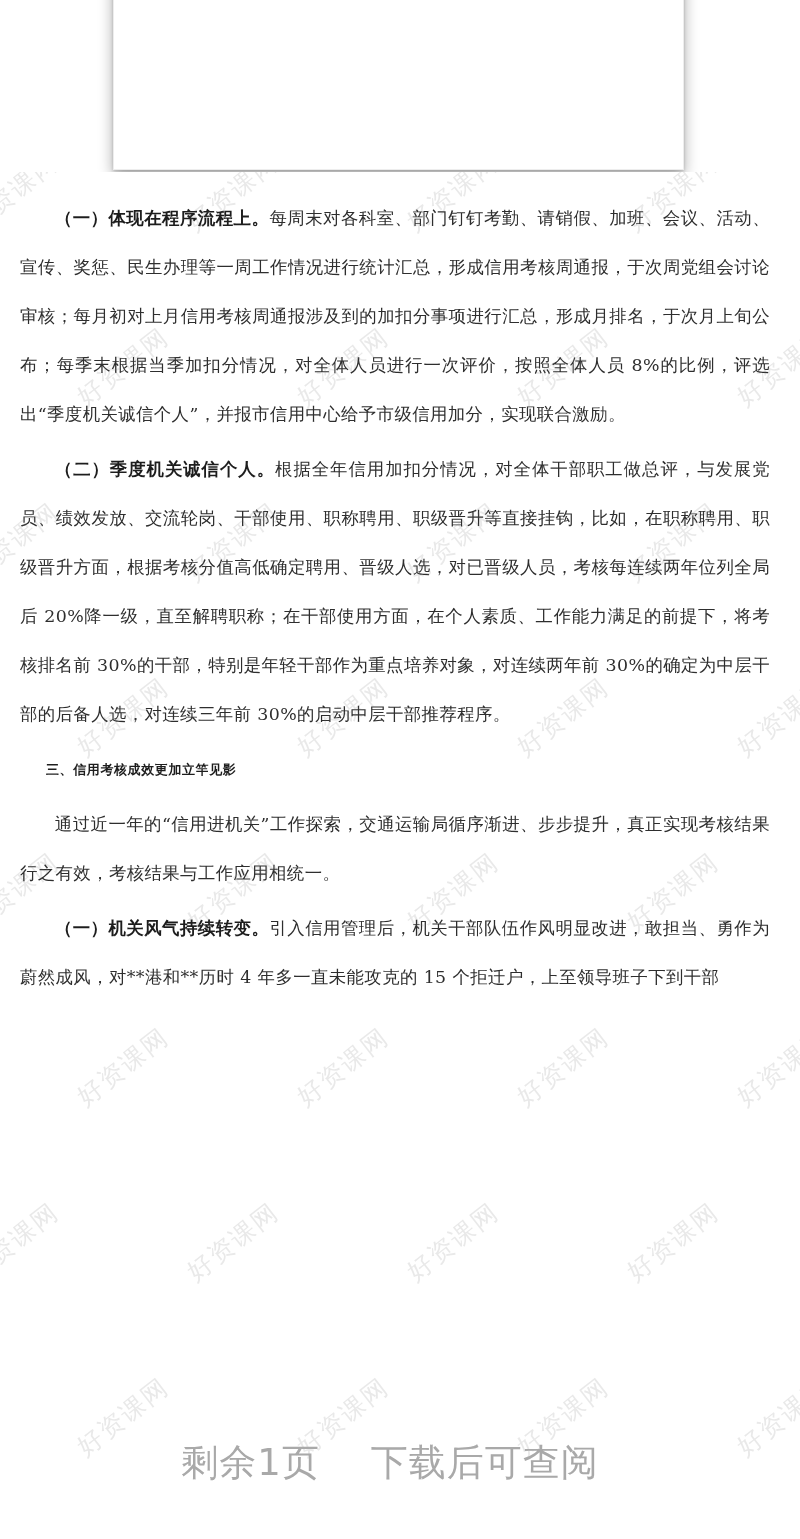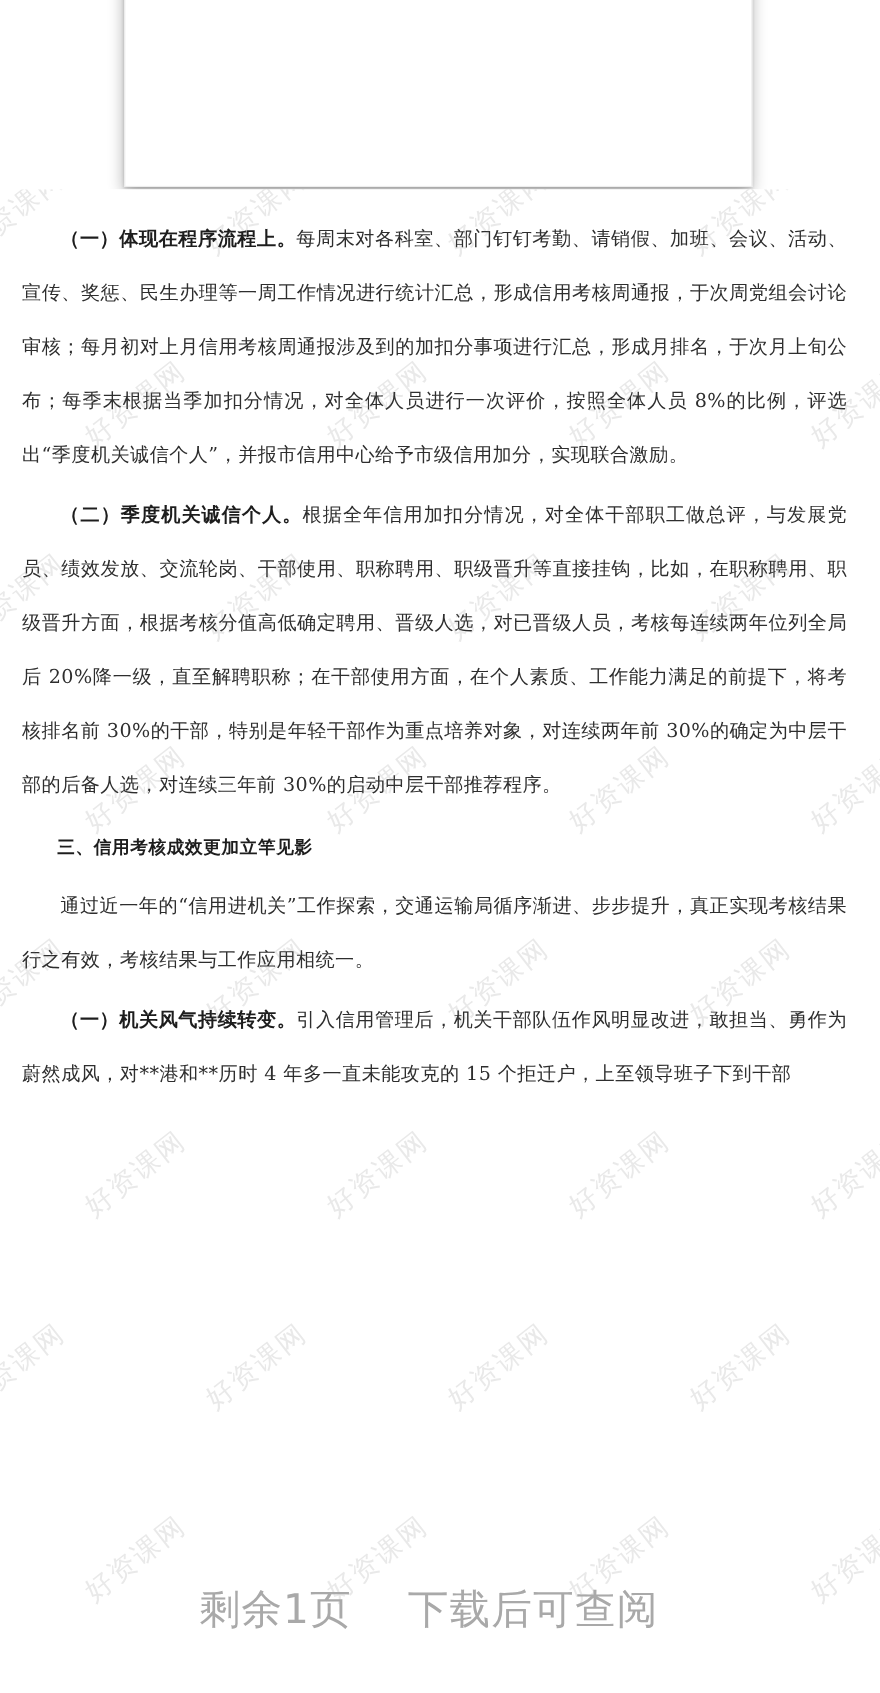--- a/index.html
+++ b/index.html
@@ -80,21 +80,21 @@
     text-justify: inter-ideograph;
     text-indent: 2em;
     letter-spacing: 0.4px;
   }
   .para .lead {
     font-weight: bold;
     color: #1d1d1d;
   }
   .heading {
     margin: 0 0 6px 0;
-    font-size: 16px;
+    font-size: 13px;
     line-height: 49px;
     font-weight: bold;
     color: #1d1d1d;
     text-indent: 2em;
     letter-spacing: 0.6px;
   }
   .spacer-md { height: 22px; }
 
   
   #download-notice {

